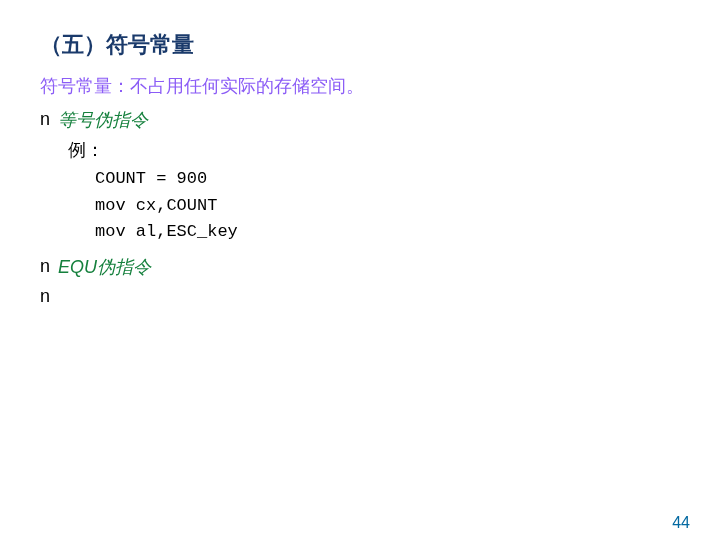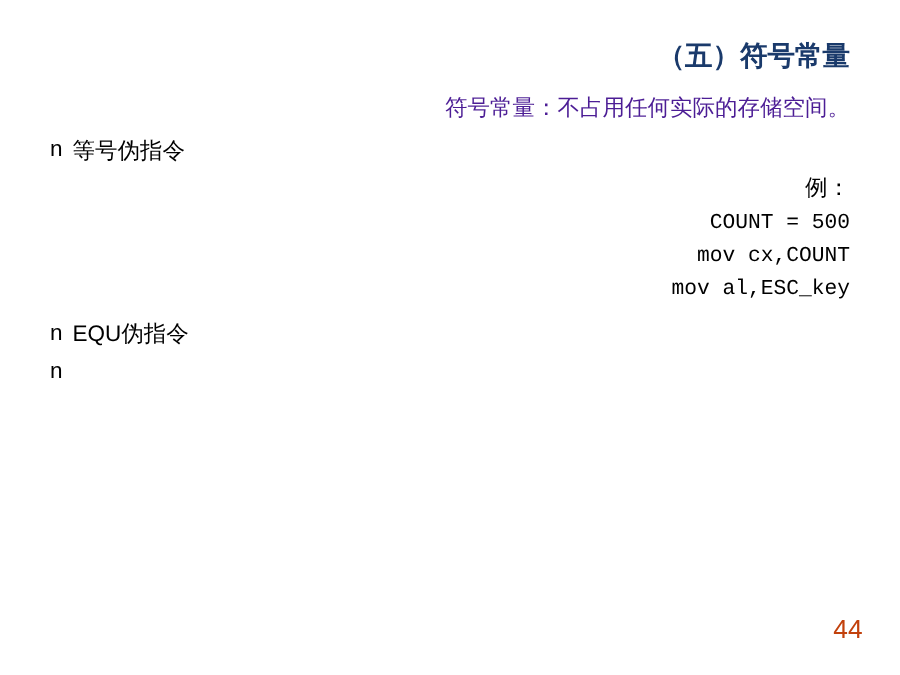--- a/index.html
+++ b/index.html
@@ -16,54 +16,54 @@
       position: relative;
       overflow: hidden;
     }
 
     .slide {
       width: 720px;
       height: 540px;
       background: #ffffff;
       padding: 30px 40px 30px 40px;
       position: relative;
-      text-align: right;
     }
 
     .title {
       font-size: 22px;
       font-weight: bold;
       color: #1a3a6b;
       margin-bottom: 14px;
       margin-left: 0px;
     }
 
     .subtitle-line {
       font-size: 18px;
-      color: #4c1d95;
+      color: #8b5cf6;
       margin-bottom: 10px;
     }
 
     .bullet-item {
       display: flex;
       align-items: flex-start;
       margin-bottom: 6px;
     }
 
     .bullet-dot {
       font-size: 18px;
       color: #000000;
       margin-right: 8px;
       margin-top: 1px;
       flex-shrink: 0;
     }
 
     .bullet-text {
       font-size: 18px;
-      color: #000000;
+      color: #15803d;
+      font-style: italic;
     }
 
     .example-label {
       font-size: 18px;
       color: #000000;
       margin-left: 28px;
       margin-bottom: 4px;
     }
 
     .code-block {
@@ -78,44 +78,44 @@
     .code-block div {
       margin-bottom: 1px;
     }
 
     .bullet-section {
       margin-top: 10px;
     }
 
     .page-number {
       position: absolute;
-      bottom: 24px;
+      bottom: 8px;
       right: 30px;
-      font-size: 21px;
-      color: #c2410c;
+      font-size: 16px;
+      color: #0369a1;
     }
   </style>
 </head>
 <body>
 
 <div class="slide">
 
   <div class="title">（五）符号常量</div>
 
   <div class="subtitle-line">符号常量：不占用任何实际的存储空间。</div>
 
   <div class="bullet-item">
     <span class="bullet-dot">n</span>
     <span class="bullet-text">等号伪指令</span>
   </div>
 
   <div class="example-label">例：</div>
 
   <div class="code-block">
-    <div>COUNT = 500</div>
+    <div>COUNT = 900</div>
     <div>mov  cx,COUNT</div>
     <div>mov  al,ESC_key</div>
   </div>
 
   <div class="bullet-item bullet-section">
     <span class="bullet-dot">n</span>
     <span class="bullet-text">EQU伪指令</span>
   </div>
 
   <div class="bullet-item">

